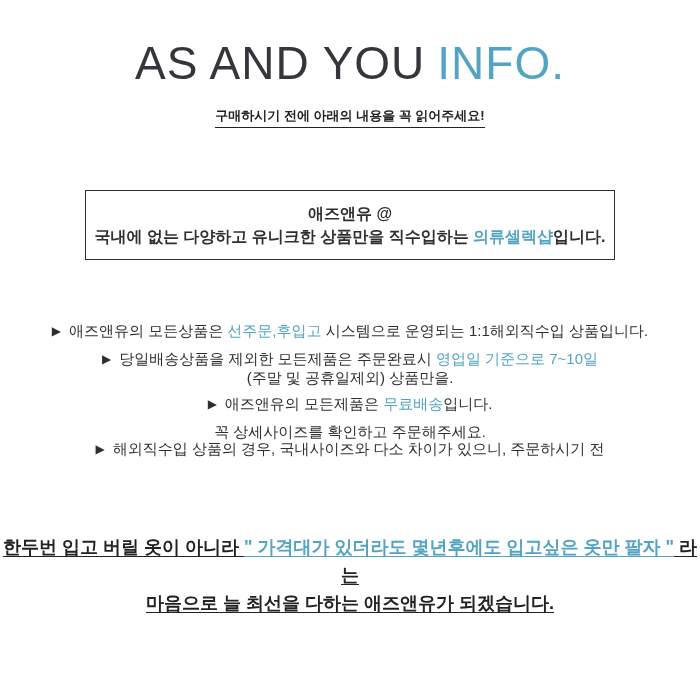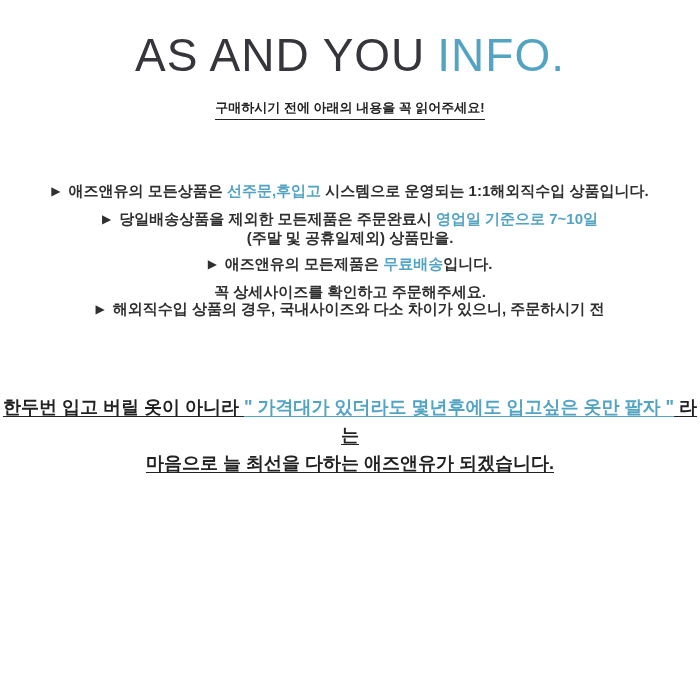--- a/index.html
+++ b/index.html
@@ -3,21 +3,21 @@
 <meta charset="utf-8">
 <style>
   * { margin: 0; padding: 0; box-sizing: border-box; }
   html, body { background: #ffffff; }
   body {
     width: 700px; height: 700px;
     font-family: "Liberation Sans", "DejaVu Sans", sans-serif;
     color: #2f2f2f;
     overflow: hidden;
   }
-  .page { width: 700px; height: 700px; padding-top: 20px; background: #ffffff; }
+  .page { width: 700px; height: 700px; padding-top: 28px; background: #ffffff; }
 
   
   .title {
     text-align: center;
     font-size: 46px;
     line-height: 70px;
     font-weight: normal;
     letter-spacing: 1px;
     color: #35353b;
     white-space: nowrap;
@@ -42,21 +42,21 @@
     display: flex; flex-direction: column;
     justify-content: center;
     text-align: center;
     font-size: 16px; font-weight: bold;
     line-height: 23px;
     color: #2f2f2f;
   }
 
   
   .notices { margin-top: 62px; text-align: center; }
-  .notice { font-size: 15px; font-weight: bold; line-height: 17px; color: #2f2f2f; }
+  .notice { font-size: 15px; font-weight: normal; line-height: 17px; color: #2f2f2f; }
   .notice + .notice { margin-top: 9px; }
   .notice .marker {
     font-size: 12px;
     margin-right: 8px;
     position: relative; top: -1px;
     color: #2f2f2f;
   }
   .hl { color: #53a4c2; }
 
   
@@ -74,20 +74,24 @@
 
 <div class="page">
 
   <header>
     <h1 class="title"><span>AS AND YOU</span><span class="accent">INFO.</span></h1>
     <div class="subtitle-wrap">
       <span class="subtitle">구매하시기 전에 아래의 내용을 꼭 읽어주세요!</span>
     </div>
   </header>
 
+  <section class="intro-box">
+    <div>애즈앤유 @</div>
+    <div><span>국내에 없는 다양하고 유니크한 상품만을 직수입하는 </span><span class="hl">의류셀렉샵</span><span>입니다.</span></div>
+  </section>
 
   <section class="notices">
 
     <div class="notice">
       <div><span class="marker">▶</span><span>애즈앤유의 모든상품은 </span><span class="hl">선주문,후입고</span><span> 시스템으로 운영되는 1:1해외직수입 상품입니다.</span></div>
     </div>
 
     <div class="notice">
       <div><span class="marker">▶</span><span>당일배송상품을 제외한 모든제품은 주문완료시 </span><span class="hl">영업일 기준으로 7~10일</span><span></span></div>
       <div><span>(주말 및 공휴일제외) 상품만을.</span></div>

